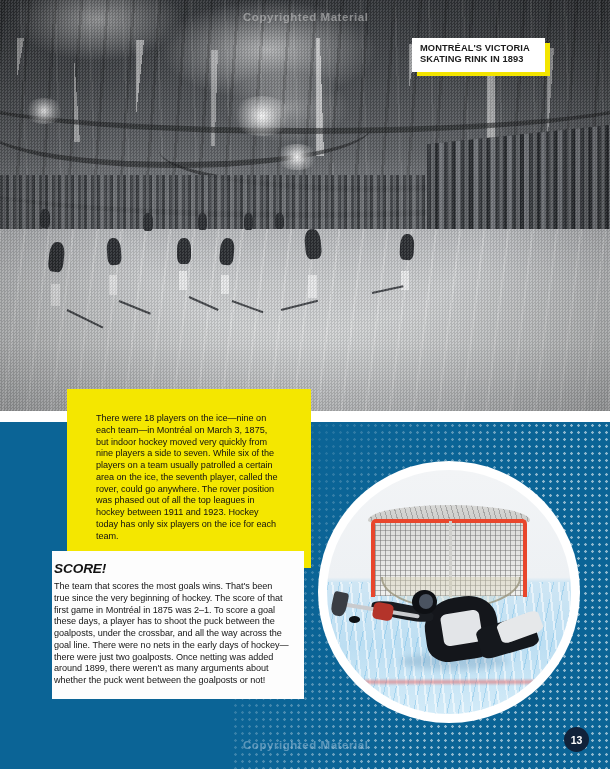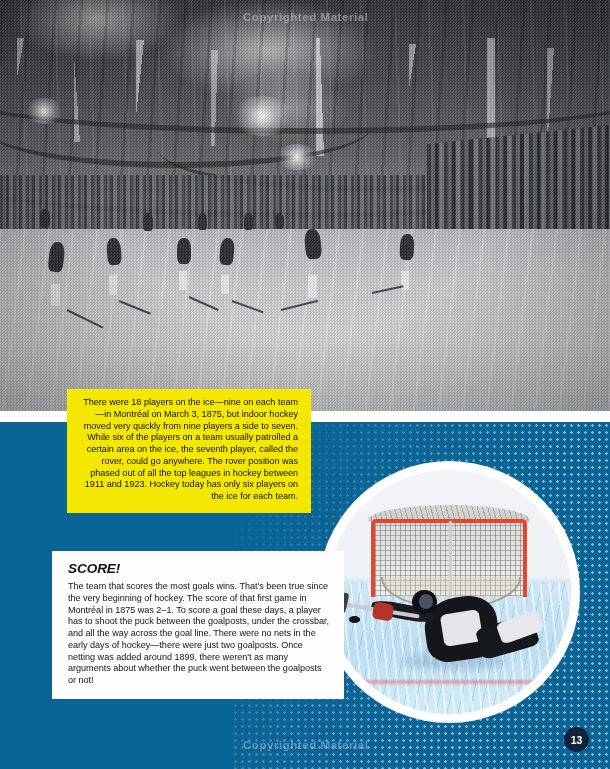--- a/index.html
+++ b/index.html
@@ -122,28 +122,28 @@
   
   .yellow-box{
     position:absolute;left:67px;top:389px;width:244px;
     background:#f4e700;padding:8px 13px 10px 13px;box-sizing:border-box;z-index:8;
   }
   .yellow-box h2{
     margin:0 0 4px 0;font-size:17.4px;font-style:italic;font-weight:bold;
     color:#101010;letter-spacing:-.2px;line-height:19px;white-space:nowrap;
   }
   .yellow-box p{
-    margin:0;font-size:9.1px;line-height:11.75px;color:#111111;
-    letter-spacing:-.03px;text-align:right;
+    margin:16px;font-size:9.1px;line-height:11.75px;color:#111111;
+    letter-spacing:-.03px;text-align:left;
   }
 
   
   .score-box{
-    position:absolute;left:52px;top:551px;width:292px;
-    background:#fdfdfd;padding:10px 14px 12px 16px;box-sizing:border-box;z-index:8;
+    position:absolute;left:52px;top:551px;width:252px;
+    background:#fdfdfd;padding:10px 14px 12px 2px;box-sizing:border-box;z-index:8;
   }
   .score-box h2{
     margin:0 0 4px 0;font-size:13.6px;font-style:italic;font-weight:bold;
     color:#121212;letter-spacing:-.1px;line-height:16px;
   }
   .score-box p{
     margin:0;font-size:9.1px;line-height:11.75px;color:#141414;letter-spacing:-.03px;
   }
 
   
@@ -266,20 +266,27 @@
     <div class="vign"></div>
     <div class="grain"></div>
   </div>
 
   <div class="white-strip"></div>
 
   <div class="blue-panel">
     <div class="halftone"></div>
   </div>
 
+  <div class="caption-tag">
+    <div class="shadow"></div>
+    <div class="box">
+      <span class="line">MONTRÉAL'S VICTORIA</span>
+      <span class="line">SKATING RINK IN 1893</span>
+    </div>
+  </div>
 
   <div class="yellow-box">
     <p>There were 18 players on the ice—nine on each team—in Montréal on March 3, 1875, but indoor hockey moved very quickly from nine players a side to seven. While six of the players on a team usually patrolled a certain area on the ice, the seventh player, called the rover, could go anywhere. The rover position was phased out of all the top leagues in hockey between 1911 and 1923. Hockey today has only six players on the ice for each team.</p>
   </div>
 
   <div class="circle-photo">
     <div class="inner">
       <div class="ice-tex"></div>
       <div class="redline"></div>
       <div class="net-top"></div>

